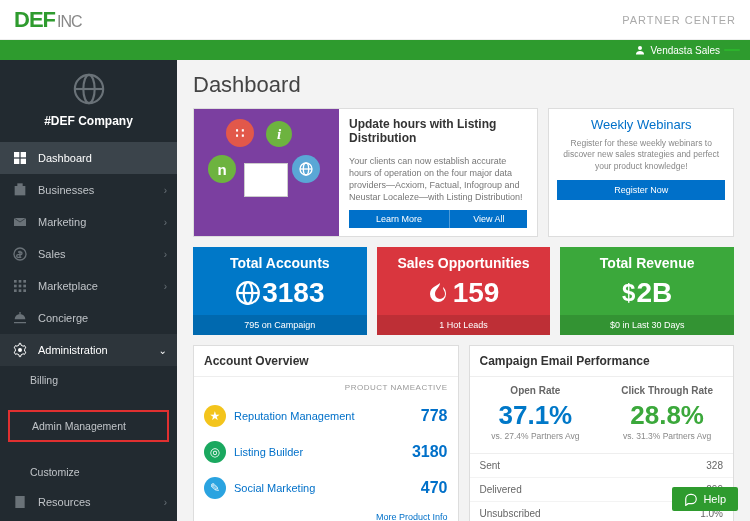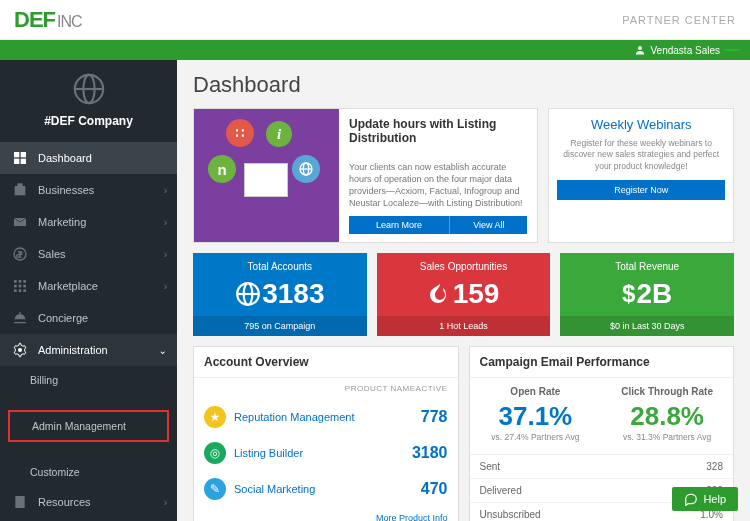--- a/index.html
+++ b/index.html
@@ -21,33 +21,33 @@
   .sb-sub{padding-left:30px;font-size:10.5px}
   .sb-sub.highlight{border:2px solid #e03030;margin:16px 8px;padding-left:22px}
   .sb-admin{background:#2d353b;color:#fff}
   .main{flex:1;background:#f3f3f3;padding:12px 16px;overflow:hidden}
   .h1{font-size:22px;color:#444;margin-bottom:10px;font-weight:400}
   .promo-row{display:flex;gap:10px;margin-bottom:10px}
   .card{background:#fff;border:1px solid #ddd}
   .promo-a{flex:2.05;display:flex}
   .promo-img{width:145px;background:#7b3fa0;position:relative;flex-shrink:0;overflow:hidden}
   .promo-body{padding:8px 10px;flex:1}
-  .promo-body h3{font-size:12px;font-weight:bold;margin-bottom:16px}
+  .promo-body h3{font-size:12px;font-weight:bold;margin-bottom:10px}
   .promo-body p{font-size:9px;color:#777;line-height:1.35}
   .promo-actions{display:flex;margin-top:6px;gap:0}
   .promo-actions div{background:#0070c9;color:#fff;font-size:9px;padding:4px 10px;text-align:center;cursor:pointer}
   .promo-actions .lm{flex:1.4}.promo-actions .va{flex:1;border-left:1px solid rgba(255,255,255,.3)}
   .promo-b{flex:1;text-align:center;padding:8px}
   .promo-b h3{color:#0070c9;font-size:13px;margin-bottom:6px;font-weight:400}
   .promo-b p{font-size:8.5px;color:#888;line-height:1.35;margin-bottom:8px}
   .reg-btn{background:#0070c9;color:#fff;font-size:9px;padding:5px 0;cursor:pointer}
   .stats-row{display:flex;gap:10px;margin-bottom:10px}
   .stat{flex:1;color:#fff;text-align:center;padding:8px 0 0}
   .stat.blue{background:#0078c8}.stat.red{background:#d9363e}.stat.green{background:#3ba83b}
-  .stat-title{font-size:10px;font-weight:normal}
+  .stat-title{font-size:14px;font-weight:bold}
   .stat-main{display:flex;align-items:center;justify-content:center;gap:1px;padding:6px 0}
   .stat-val{font-size:28px;font-weight:bold}
   .stat-foot{font-size:9px;padding:5px 12px;background:rgba(0,0,0,.12)}
   .mid-row{display:flex;gap:10px;margin-bottom:10px}
   .acct{flex:1}.email{flex:1}
   .sec-head{font-size:12px;font-weight:bold;padding:8px 10px;border-bottom:1px solid #eee}
   .tbl-head{display:flex;justify-content:flex-end;padding:6px 10px;font-size:8px;color:#999;letter-spacing:.5px}
   .prod-row{display:flex;align-items:center;justify-content:space-between;padding:7px 10px}
   .prod-name{display:flex;align-items:center;gap:8px;font-size:11px;color:#0070c9}
   .prod-ico{width:22px;height:22px;border-radius:50%;display:flex;align-items:center;justify-content:center;color:#fff;font-size:12px}

